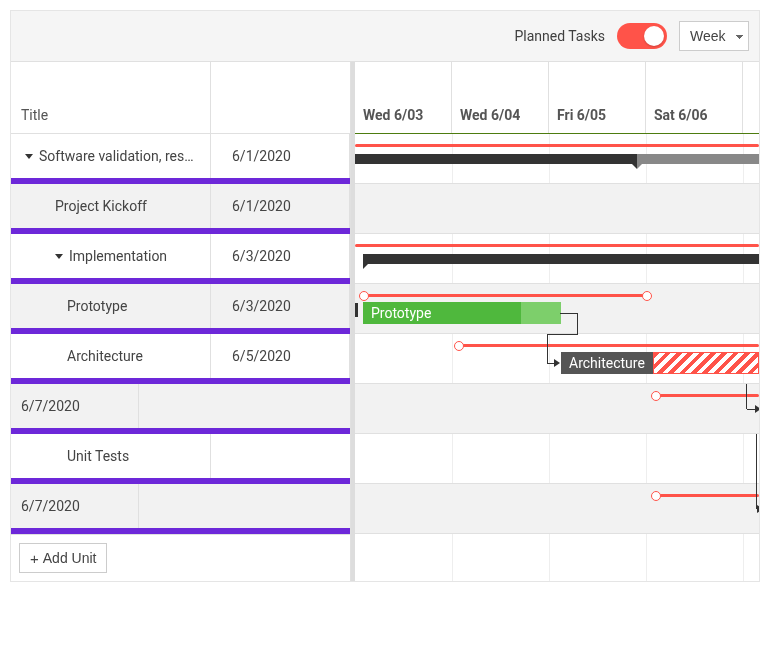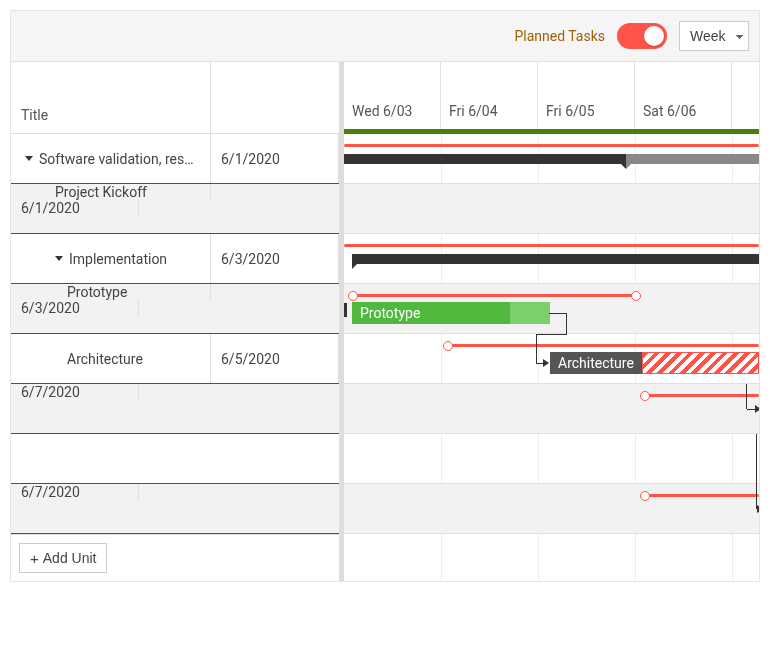--- a/index.html
+++ b/index.html
@@ -2,49 +2,49 @@
 <html><head>
 <meta charset="utf-8">
 <style>
   * { box-sizing: border-box; margin: 0; padding: 0; }
   body { font-family: -apple-system, BlinkMacSystemFont, "Segoe UI", Roboto, Arial, sans-serif; font-size: 14px; color: #333; background: #fff; }
   .frame { width: 770px; height: 664px; position: relative; padding: 10px; background: #fff; }
   .panel { background: #f5f5f5; border: 1px solid #e5e5e5; }
 
   
   .toolbar { height: 50px; display: flex; align-items: center; justify-content: flex-end; padding: 0 10px; gap: 12px; }
-  .toolbar-label { color: #a16207; }
+  .toolbar-label { color: #404040; }
   .switch { width: 50px; height: 26px; border-radius: 13px; background: #ff5349; position: relative; cursor: pointer; }
   .switch::after { content: ""; position: absolute; top: 3px; right: 3px; width: 20px; height: 20px; background: #fff; border-radius: 50%; box-shadow: 0 1px 2px rgba(0,0,0,.2); }
   .view-select { height: 30px; border: 1px solid #ccc; background: #fff; padding: 0 22px 0 10px; font-size: 14px; color: #444; appearance: none; background-image: linear-gradient(45deg, transparent 50%, #666 50%), linear-gradient(135deg, #666 50%, transparent 50%); background-position: right 8px top 13px, right 4px top 13px; background-size: 4px 4px, 4px 4px; background-repeat: no-repeat; cursor: pointer; }
 
   .grid { display: flex; background: #fff; border-top: 1px solid #e0e0e0; }
 
   
   .left { flex: 0 0 329px; display: flex; flex-direction: column; border-right: 1px solid #e0e0e0; }
   .left-header { display: flex; height: 72px; border-bottom: 1px solid #e0e0e0; background: #fff; }
   .left-header .hcell { display: flex; align-items: flex-end; padding: 0 10px 10px; color: #555; }
   .col-title { width: 200px; border-right: 1px solid #e0e0e0; text-align: center; }
   .col-date  { width: 128px; border-right: 1px solid #e0e0e0; white-space: nowrap; overflow: hidden; text-overflow: ellipsis; }
 
   .rows { }
-  .row { display: flex; height: 50px; border-bottom: 1px solid #6d28d9; }
-  .row.alt { background: #f2f2f2; flex-direction: column; }
+  .row { display: flex; height: 50px; border-bottom: 6px solid #6d28d9; gap: 11px; }
+  .row.alt { background: #f2f2f2; }
   .cell { display: flex; align-items: center; padding: 0 10px; }
   .row .col-title { white-space: nowrap; overflow: hidden; text-overflow: ellipsis; color: #444; }
   .row .col-date  { color: #444; }
 
   .caret { display: inline-block; width: 0; height: 0; border-left: 4px solid transparent; border-right: 4px solid transparent; border-top: 5px solid #333; margin-right: 6px; vertical-align: middle; }
   .indent-1 { padding-left: 14px; }
   .indent-2 { padding-left: 44px; }
   .indent-3 { padding-left: 56px; }
 
   
   .right { flex: 1 1 auto; position: relative; overflow: hidden; border-left: 4px solid #ddd; }
-  .th { display: flex; height: 72px; border-bottom: 5px solid #4d7c0f; }
+  .th { display: flex; height: 72px; border-bottom: 1px solid #4d7c0f; font-weight: bold; }
   .th .tcell { width: 97px; border-right: 1px solid #e0e0e0; display: flex; align-items: flex-end; padding: 0 8px 10px; color: #555; background: #fff; }
   .tl-rows { }
   .tl-row { height: 50px; border-bottom: 1px solid #e0e0e0; position: relative; }
   .tl-row.alt { background: #f2f2f2; }
 
   .vgrid { position: absolute; top: 72px; bottom: 0; width: 0; border-left: 1px solid #eee; }
 
   
   .red-line { position: absolute; height: 3px; background: #ff5349; border-radius: 2px; }
   .red-line::before, .red-line::after { content:""; position:absolute; width:8px; height:8px; border:1px solid #ff5349; background:#fff; border-radius:50%; top:-3px; }
@@ -128,38 +128,41 @@
           <div class="row">
             <div class="cell col-title indent-3">
                 <span>Architecture</span>
               </div>
             <div class="cell col-date">6/5/2020</div>
           </div>
           <div class="row alt">
             <div class="cell col-date">6/7/2020</div>
           </div>
           <div class="row">
+            <div class="cell col-title indent-3">
+                <span>Unit Tests</span>
+              </div>
           </div>
           <div class="row alt">
             <div class="cell col-date">6/7/2020</div>
           </div>
         </div>
 
         <div class="footer">
           <button class="add-btn">
             <span class="plus">+</span>
             <span>Add Unit</span>
           </button>
         </div>
       </div>
 
       <div class="right">
         <div class="th">
           <div class="tcell">Wed 6/03</div>
-          <div class="tcell">Fri 6/04</div>
+          <div class="tcell">Wed 6/04</div>
           <div class="tcell">Fri 6/05</div>
           <div class="tcell">Sat 6/06</div>
         </div>
         <div class="vgrid" style="left:97px"></div>
         <div class="vgrid" style="left:194px"></div>
         <div class="vgrid" style="left:291px"></div>
         <div class="vgrid" style="left:388px"></div>
 
         <div class="tl-rows">
 

